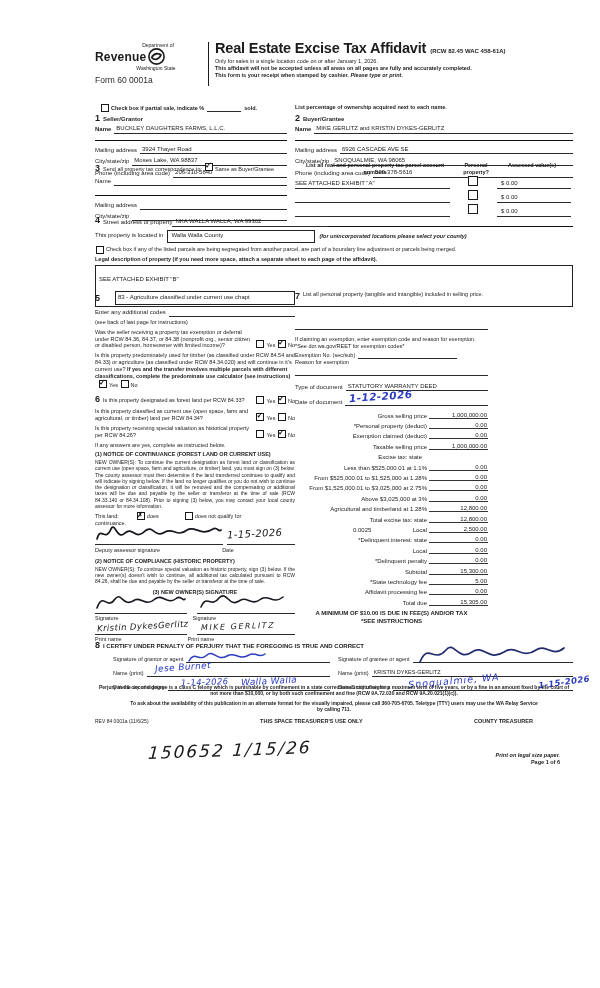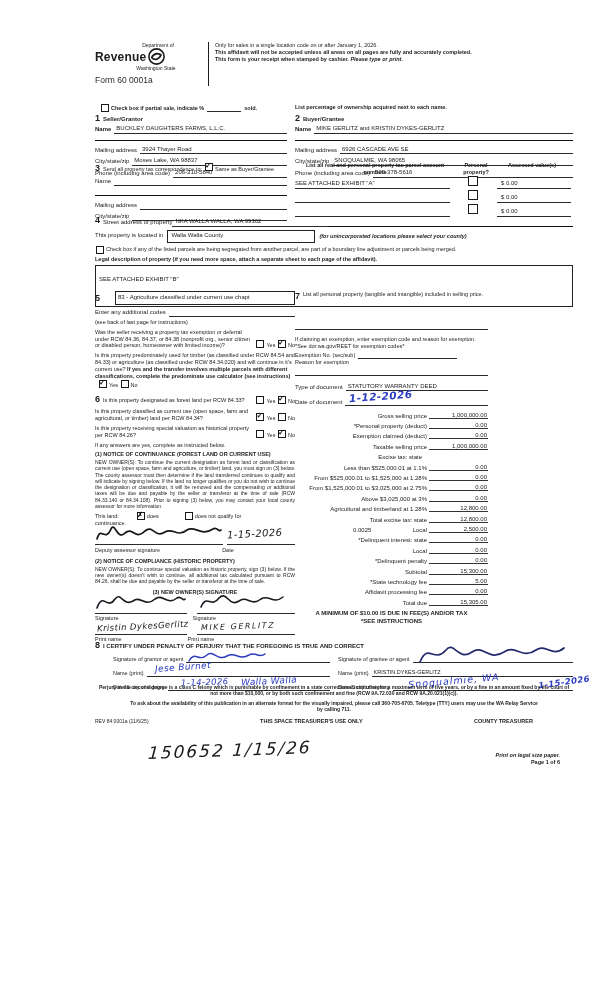--- a/index.html
+++ b/index.html
@@ -52,20 +52,24 @@
           </svg>
         </span>
       </div>
       <div class="fs5" style="text-align:center;padding-left:14px;">Washington State</div>
       <div style="font-size:8.5px;margin-top:3px;color:#2a2a2a;">Form 60 0001a</div>
     </div>
   </div>
   <div class="abs" style="left:208px;top:42px;height:44px;border-left:1.6px solid #1c1c1c;"></div>
 
   <div class="abs" style="left:215px;top:40px;width:360px;">
+    <div class="row" style="align-items:baseline;">
+      <span class="b" style="font-size:14.5px;letter-spacing:-0.2px;">Real Estate Excise Tax Affidavit</span>
+      <span class="fs6 b" style="margin-left:4px;">(RCW 82.45 WAC 458-61A)</span>
+    </div>
     <div class="fs55" style="margin-top:2px;">Only for sales in a single location code on or after January 1, 2026.</div>
     <div class="fs55 b">This affidavit will not be accepted unless all areas on all pages are fully and accurately completed.</div>
     <div class="fs55 b">
       <span>This form is your receipt when stamped by cashier.</span>
       <span class="i">Please type or print.</span>
     </div>
   </div>
 
   <div class="abs fs55 b row" style="left:100px;top:104px;width:240px;">
     <span class="cb"></span>

